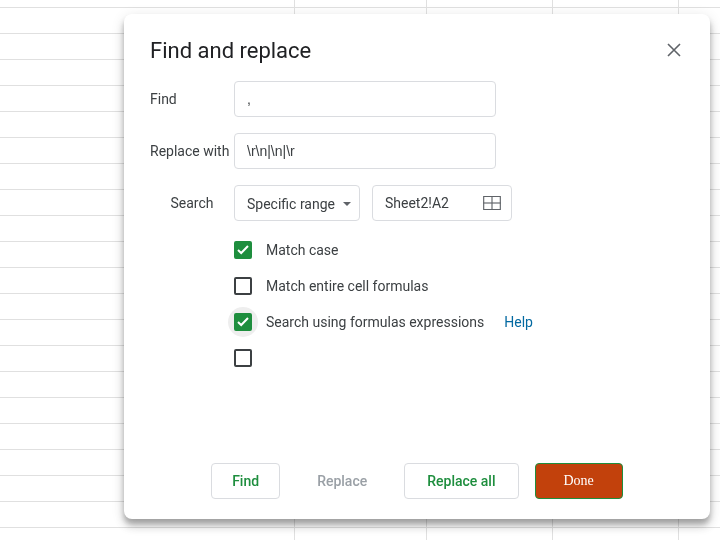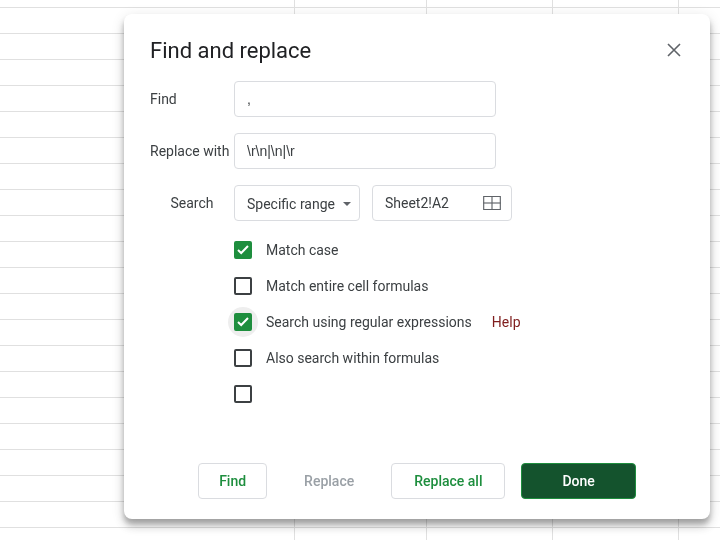--- a/index.html
+++ b/index.html
@@ -142,21 +142,21 @@
       flex-shrink: 0;
       background: #fff;
     }
     .checkbox.checked {
       background: #1e8e3e;
       border-color: #1e8e3e;
     }
     .checkbox svg { width: 12px; height: 10px; display:none; }
     .checkbox.checked svg { display:block; }
     .check-label { color: #3c4043; }
-    .help-link { color: #7f1d1d; cursor: pointer; margin-left: 6px; }
+    .help-link { color: #0369a1; cursor: pointer; margin-left: 6px; }
 
     .regex-wrap {
       position: relative;
       display: flex;
       align-items: center;
       justify-content: center;
       width: 18px; height:18px;
       flex-shrink: 0;
     }
     .regex-halo {
@@ -182,22 +182,23 @@
       background: #fff;
       font-size: 14px;
       font-family: 'Google Sans', Roboto, Arial, sans-serif;
       font-weight: 500;
       cursor: pointer;
     }
     .btn-find { color: #1e8e3e; }
     .btn-replace { color: #9aa0a6; border-color: transparent; }
     .btn-replaceall { color: #1e8e3e; padding: 0 22px;}
     .btn-done {
-      background: #14532d; border-color: #1e8e3e; color: #fff;
-      padding: 0 40px;
+      background: #c2410c; border-color: #1e8e3e; color: #fff;
+      padding: 0 28px;
+      font-family: Liberation Serif, serif;
     }
   </style>
 </head>
 <body>
 
 <div class="sheet-bg" id="grid">
     <div class="col" style="left: 294px;"></div>
     <div class="col" style="left: 426px;"></div>
     <div class="col" style="left: 552px;"></div>
     <div class="col" style="left: 678px;"></div>
@@ -282,31 +283,25 @@
     <div class="check-row">
       <div class="regex-wrap">
         <div class="regex-halo"></div>
         <div class="checkbox checked" style="position:relative;">
           <svg viewBox="0 0 12 10">
               <path d="M1 5 L4.2 8 L11 1" stroke="#fff" stroke-width="2" fill="none"></path>
             </svg>
         </div>
       </div>
       <span class="check-label">
-        <span>Search using regular expressions</span>
+        <span>Search using formulas expressions</span>
       </span>
       <span class="help-link">Help</span>
     </div>
 
-    <div class="check-row">
-      <div class="checkbox">
-        
-      </div>
-      <span class="check-label">Also search within formulas</span>
-    </div>
 
     <div class="check-row">
       <div class="checkbox">
         
       </div>
     </div>
   </div>
 
   <div class="dialog-footer">
     <button class="btn btn-find">Find</button>

